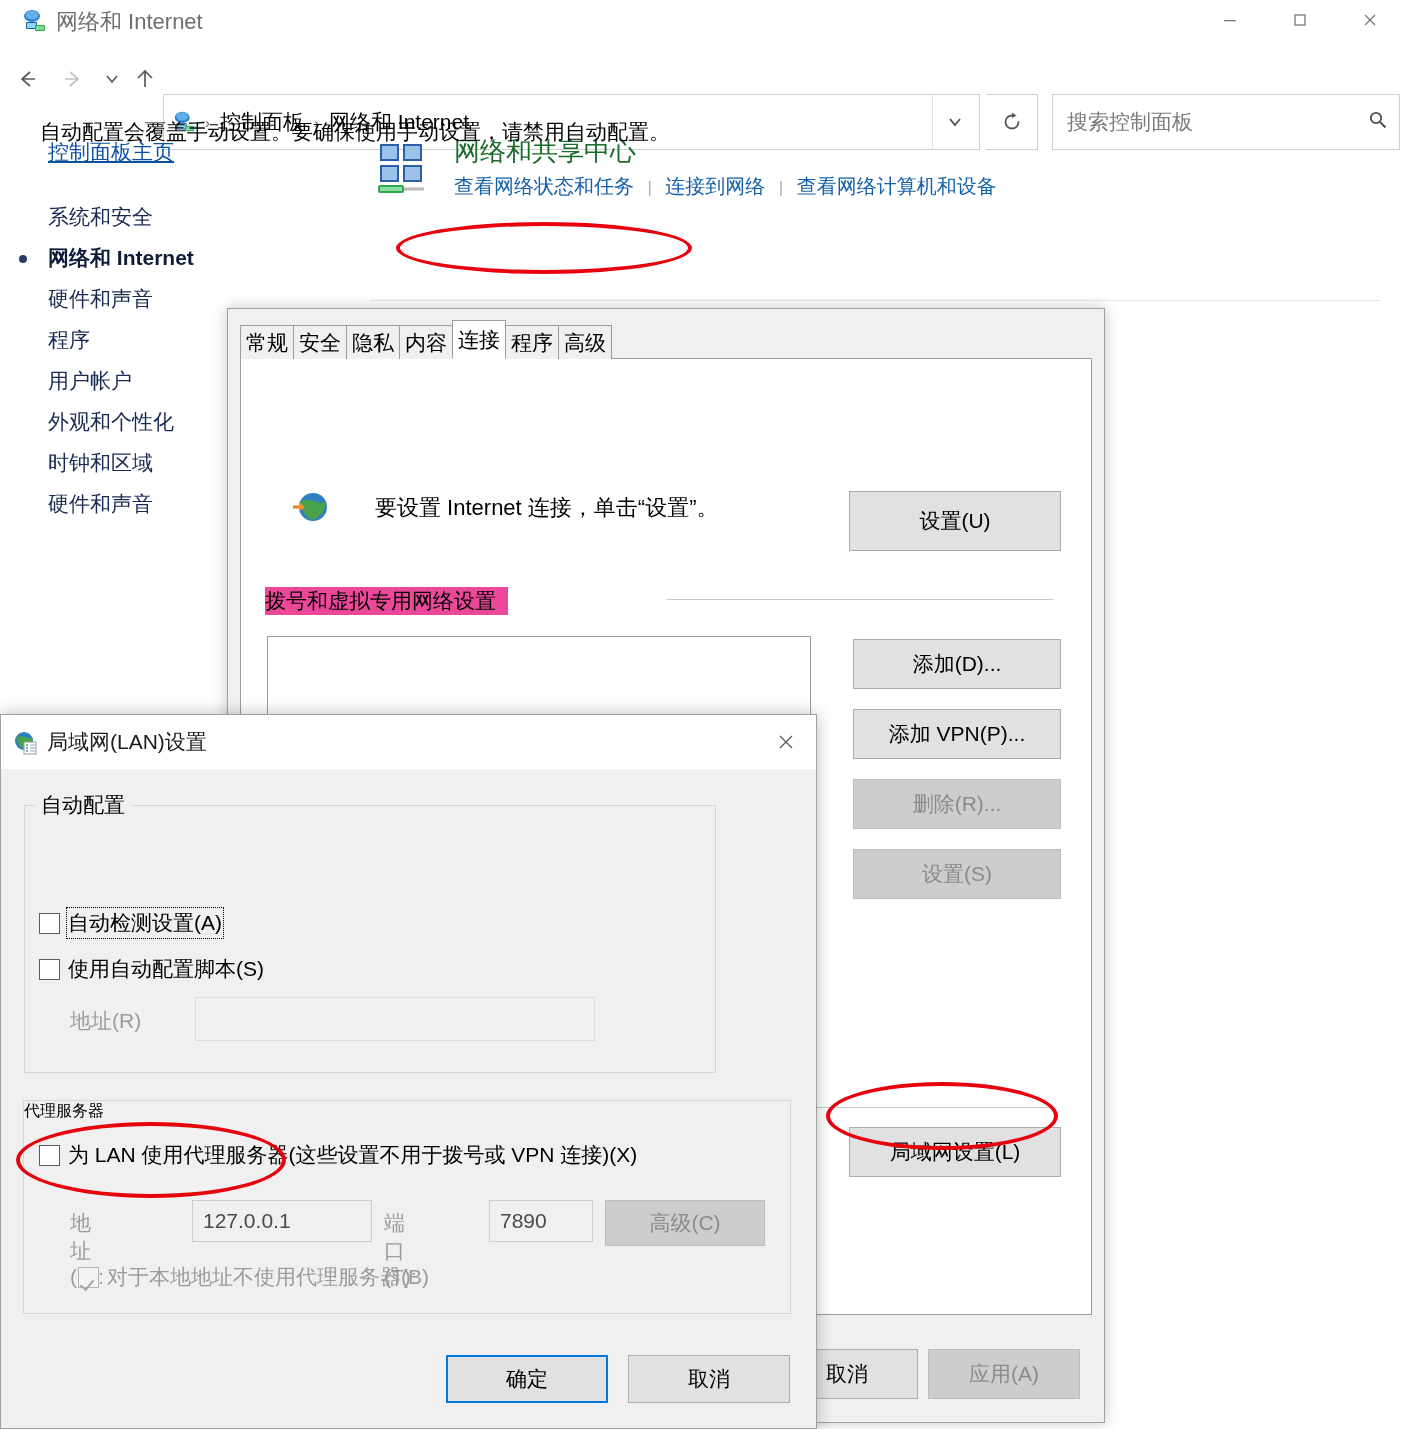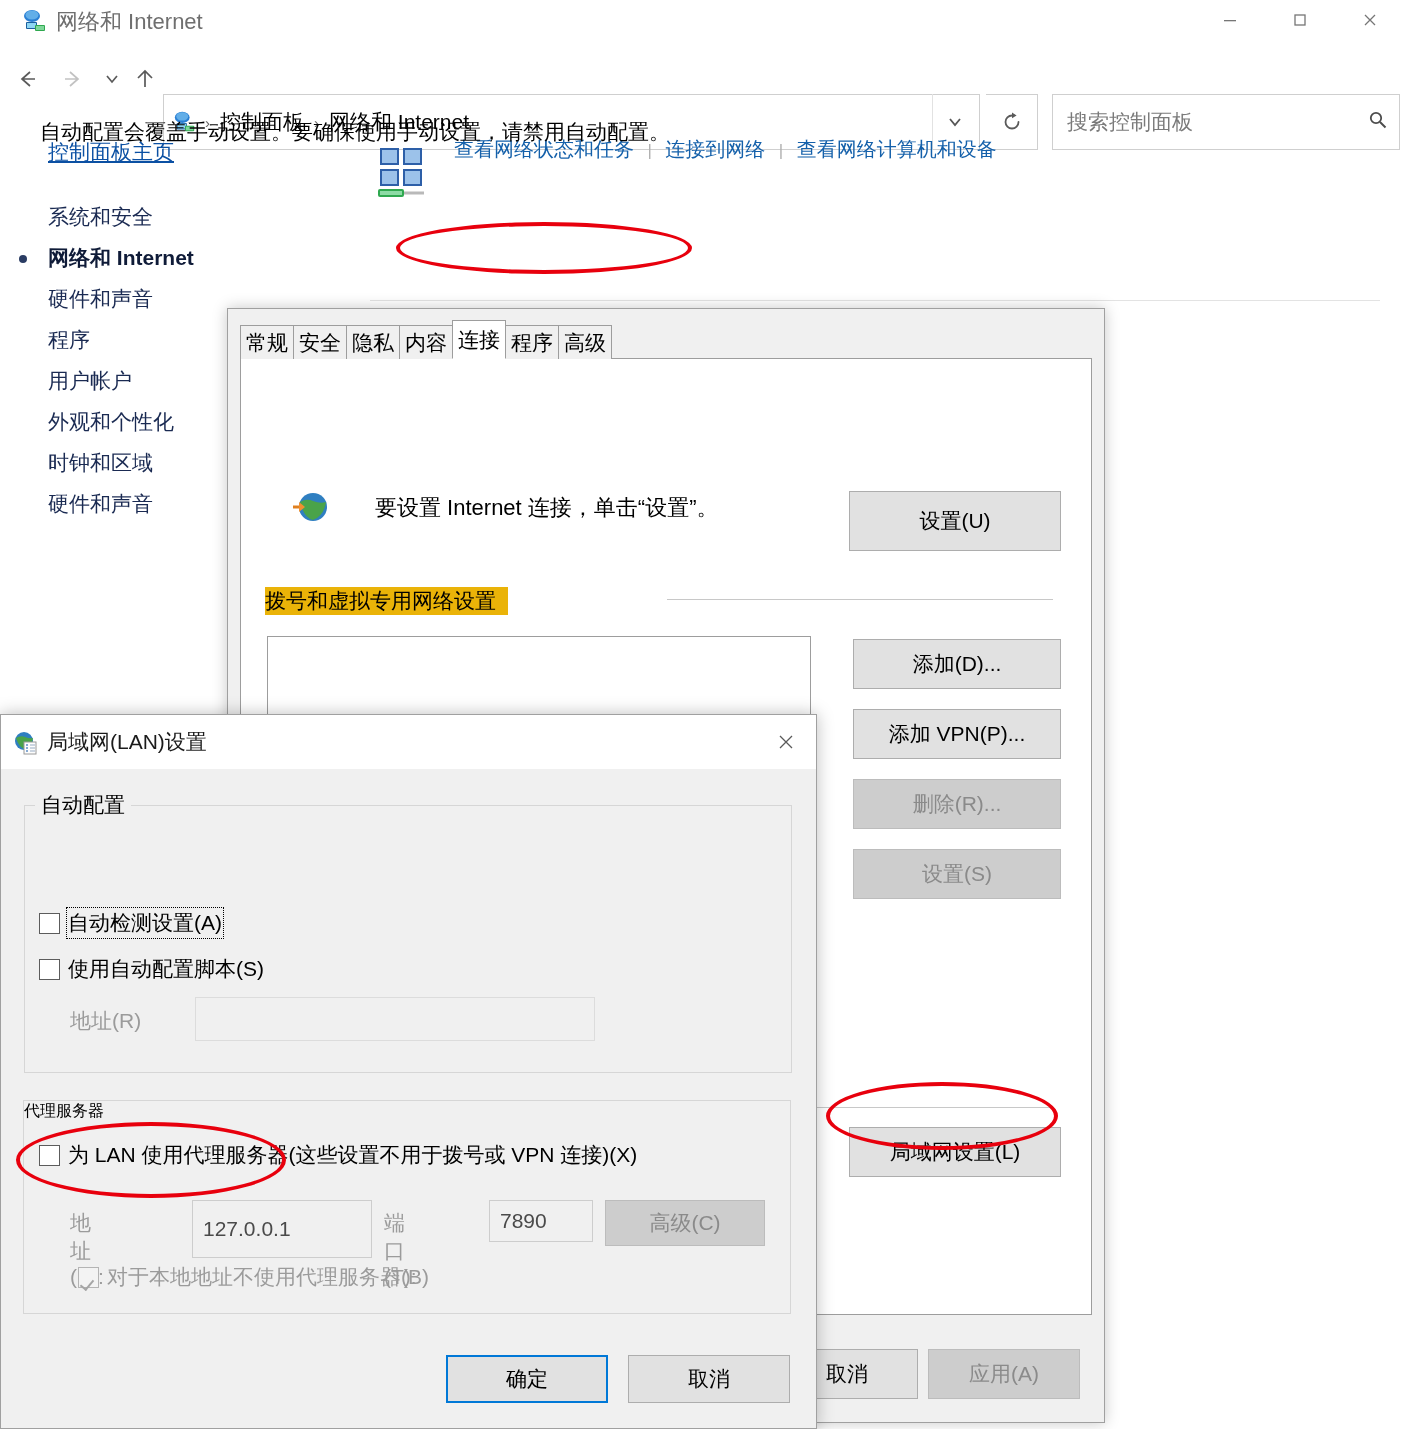--- a/index.html
+++ b/index.html
@@ -173,21 +173,21 @@
     border: 1px solid #9d9d9d; border-top: none; position: relative;
   }
 
   .conn-row { position: absolute; left: 24px; top: 124px; width: 816px; }
   .conn-row .gicon { position: absolute; left: 26px; top: 6px; width: 38px; height: 38px; }
   .conn-row .ctext {
     position: absolute; left: 110px; top: 10px; font-size: 22px; color: #000; white-space: nowrap;
   }
 
   .grp-label {
-    position: absolute; font-size: 21px; color: #000; background: #eab308;
+    position: absolute; font-size: 21px; color: #000; background: #ec4899;
     padding-right: 12px; white-space: nowrap;
   }
   #dialvpn-label { left: 24px; top: 228px; }
   #dialvpn-rule { position: absolute; left: 426px; top: 240px; width: 386px; height: 1px; background: #c8c8c8; }
   #dialvpn-list {
     position: absolute; left: 26px; top: 277px; width: 544px; height: 375px;
     border: 1px solid #9d9d9d; background: #fff;
   }
 
   #lan-label { left: 24px; top: 736px; }
@@ -230,21 +230,21 @@
     display: flex; align-items: center; justify-content: center; color: #5a5a5a; font-size: 22px;
   }
 
   .fieldset {
     position: absolute; border: 1px solid #d6d6d6; background: transparent;
   }
   .fieldset > .fslabel {
     position: absolute; left: 10px; top: -15px; background: #f0f0f0;
     padding: 0 6px; font-size: 21px; color: #000; white-space: nowrap;
   }
-  #fs-autoconfig { left: 23px; top: 90px; width: 768px; height: 268px; }
+  #fs-autoconfig { left: 23px; top: 90px; width: 692px; height: 268px; }
 
   #autoconf-desc {
     position: absolute; left: 40px; top: 118px; font-size: 21px; color: #000; white-space: nowrap;
   }
   .cbrow { position: absolute; display: flex; align-items: center; }
   .cbox {
     width: 21px; height: 21px; border: 1px solid #5c5c5c; background: #fff;
     flex: 0 0 auto; position: relative;
   }
   .cbox.checked-disabled { border-color: #b4b4b4; background: #f3f3f3; }
@@ -265,21 +265,21 @@
   }
   #in-script-addr {
     position: absolute; left: 195px; top: 997px; width: 400px; height: 44px;
     border: 1px solid #dcdcdc; background: #f0f0f0;
   }
 
   #cb-use-proxy { left: 39px; top: 1141px; }
 
   #lbl-proxy-addr { position: absolute; left: 70px; top: 1209px; font-size: 21px; color: #9b9b9b; }
   #in-proxy-addr {
-    position: absolute; left: 192px; top: 1200px; width: 180px; height: 58px;
+    position: absolute; left: 192px; top: 1200px; width: 180px; height: 42px;
     border: 1px solid #cdcdcd; background: #f0f0f0;
     display: flex; align-items: center; padding-left: 10px;
     font-size: 21px; color: #4a4a4a;
   }
   #lbl-proxy-port { position: absolute; left: 384px; top: 1209px; font-size: 21px; color: #9b9b9b; }
   #in-proxy-port {
     position: absolute; left: 489px; top: 1200px; width: 104px; height: 42px;
     border: 1px solid #cdcdcd; background: #f0f0f0;
     display: flex; align-items: center; padding-left: 10px;
     font-size: 21px; color: #4a4a4a;
@@ -413,20 +413,21 @@
         <rect x="27" y="4" width="19" height="17" fill="#2d5fa8"></rect>
           <rect x="29" y="6" width="15" height="13" fill="#9cc2ea"></rect>
         <rect x="4" y="25" width="19" height="17" fill="#2d5fa8"></rect>
           <rect x="6" y="27" width="15" height="13" fill="#9cc2ea"></rect>
         <rect x="27" y="25" width="19" height="17" fill="#2d5fa8"></rect>
           <rect x="29" y="27" width="15" height="13" fill="#9cc2ea"></rect>
         <rect x="2" y="45" width="26" height="8" rx="2" fill="#2fa84f"></rect>
         <rect x="4" y="47" width="22" height="4" fill="#8ddba5"></rect>
         <path d="M28 49 H48" stroke="#b9b9b9" stroke-width="3"></path>
       </svg>
+      <div class="hdr">网络和共享中心</div>
       <div class="subs">
         <a>查看网络状态和任务</a>
         <span class="bar">|</span>
         <a>连接到网络</a>
         <span class="bar">|</span>
         <a>查看网络计算机和设备</a>
       </div>
     </div>
 
 

